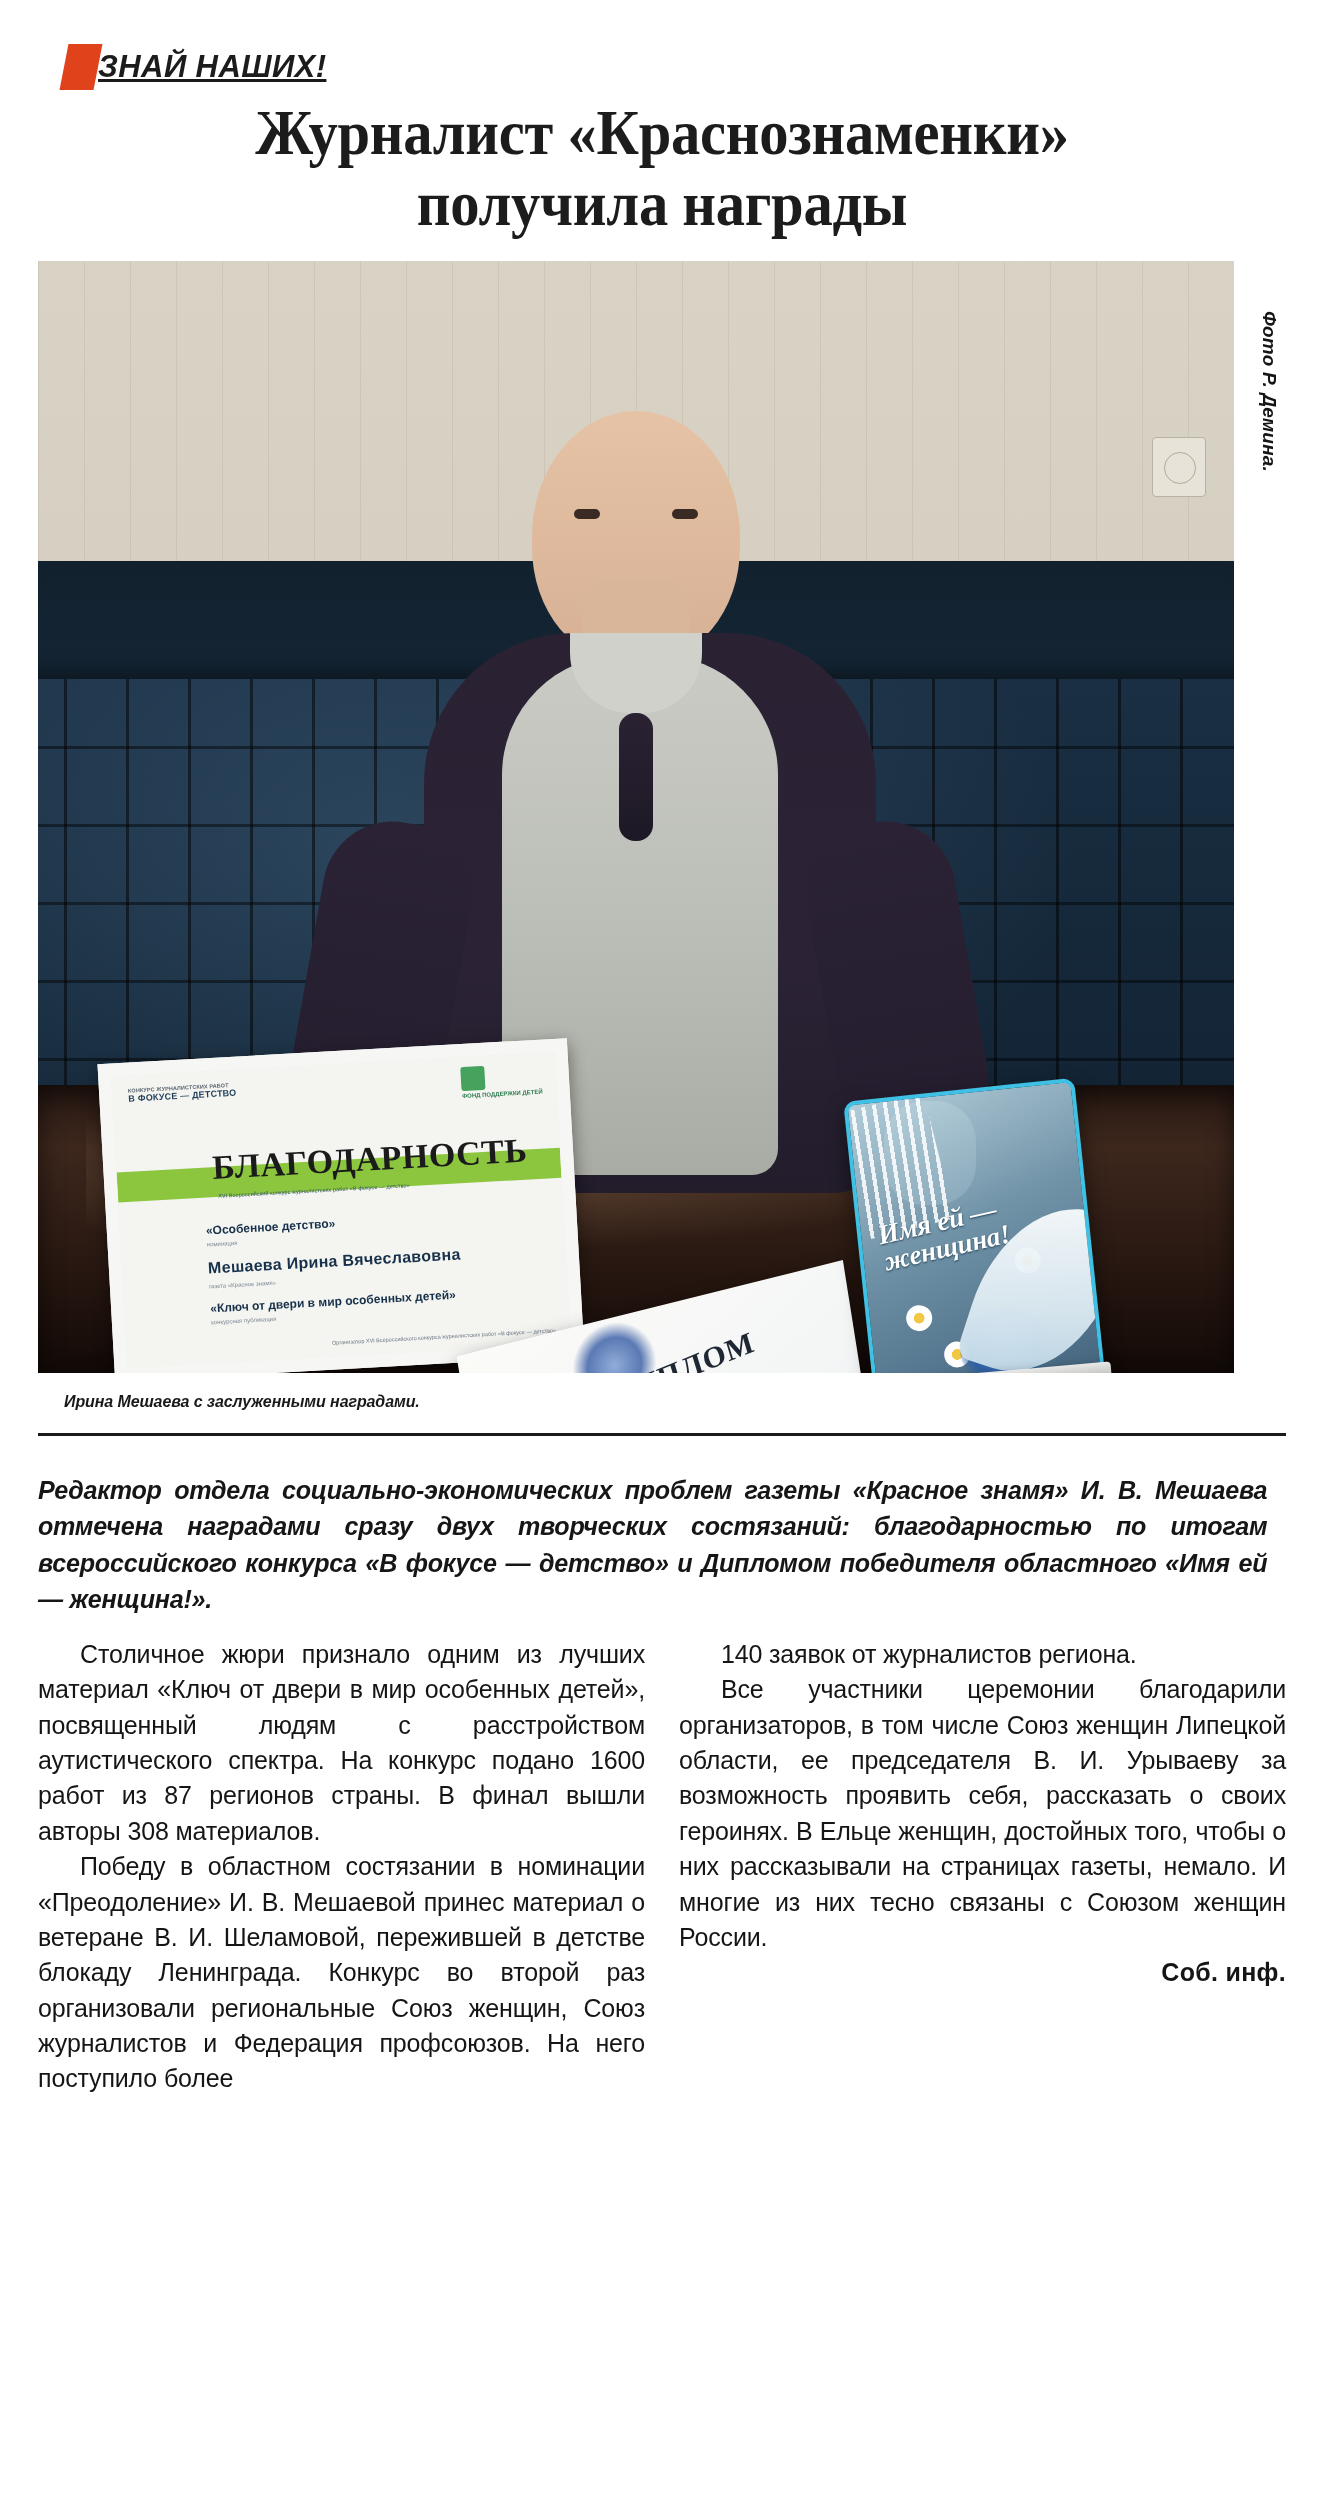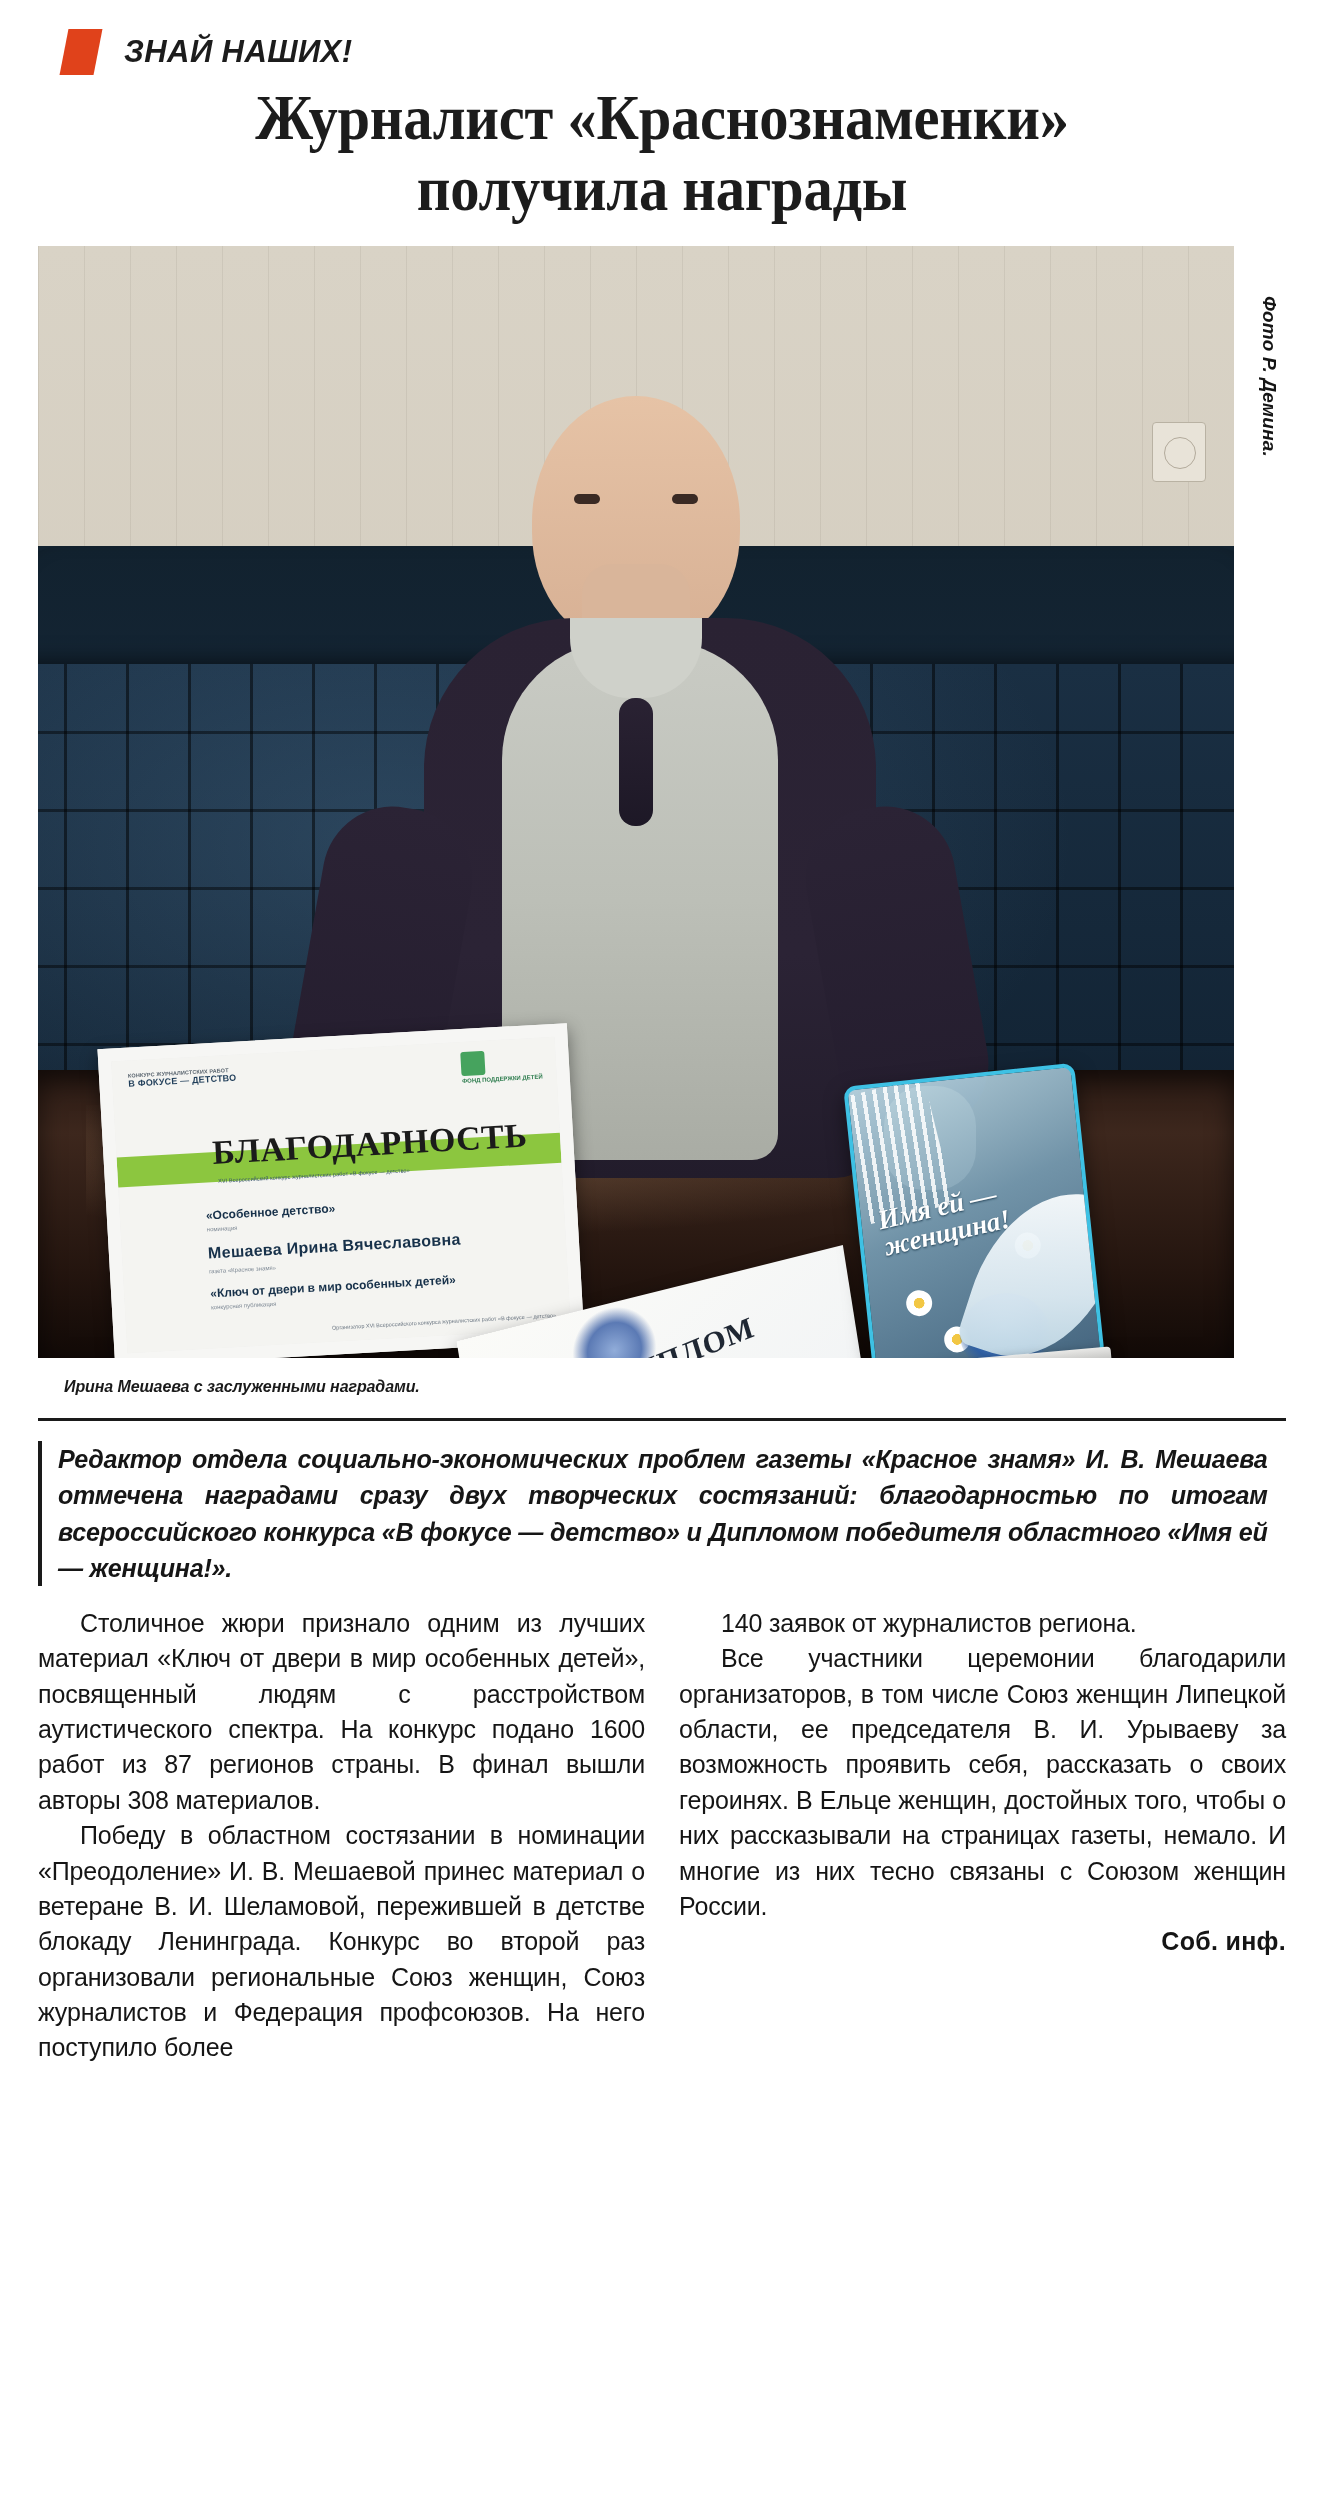--- a/index.html
+++ b/index.html
@@ -20,23 +20,23 @@
     min-height: 2496px;
     background: #ffffff;
     padding: 0 38px;
     position: relative;
   }
 
   
   .rubric-row {
     display: flex;
     align-items: center;
-    padding-top: 29px;
+    padding-top: 44px;
     padding-left: 26px;
-    gap: 26px;
+    text-decoration: underline;
   }
   .rubric-mark {
     width: 34px;
     height: 46px;
     background: #e0421b;
     transform: skewX(-11deg);
     flex: 0 0 auto;
   }
   .rubric-label {
     font-size: 31px;
@@ -421,20 +421,21 @@
   
   .lead-rule {
     margin-top: 22px;
     height: 3px;
     background: #1a1a1a;
   }
   .lead-wrap {
     margin-top: 20px;
     display: flex;
     gap: 16px;
+    flex-direction: column;
   }
   .lead-bar {
     flex: 0 0 auto;
     width: 4px;
     background: #1a1a1a;
     align-self: stretch;
     border-left: 3px double #1a1a1a;
   }
   .lead {
     flex: 1 1 auto;

